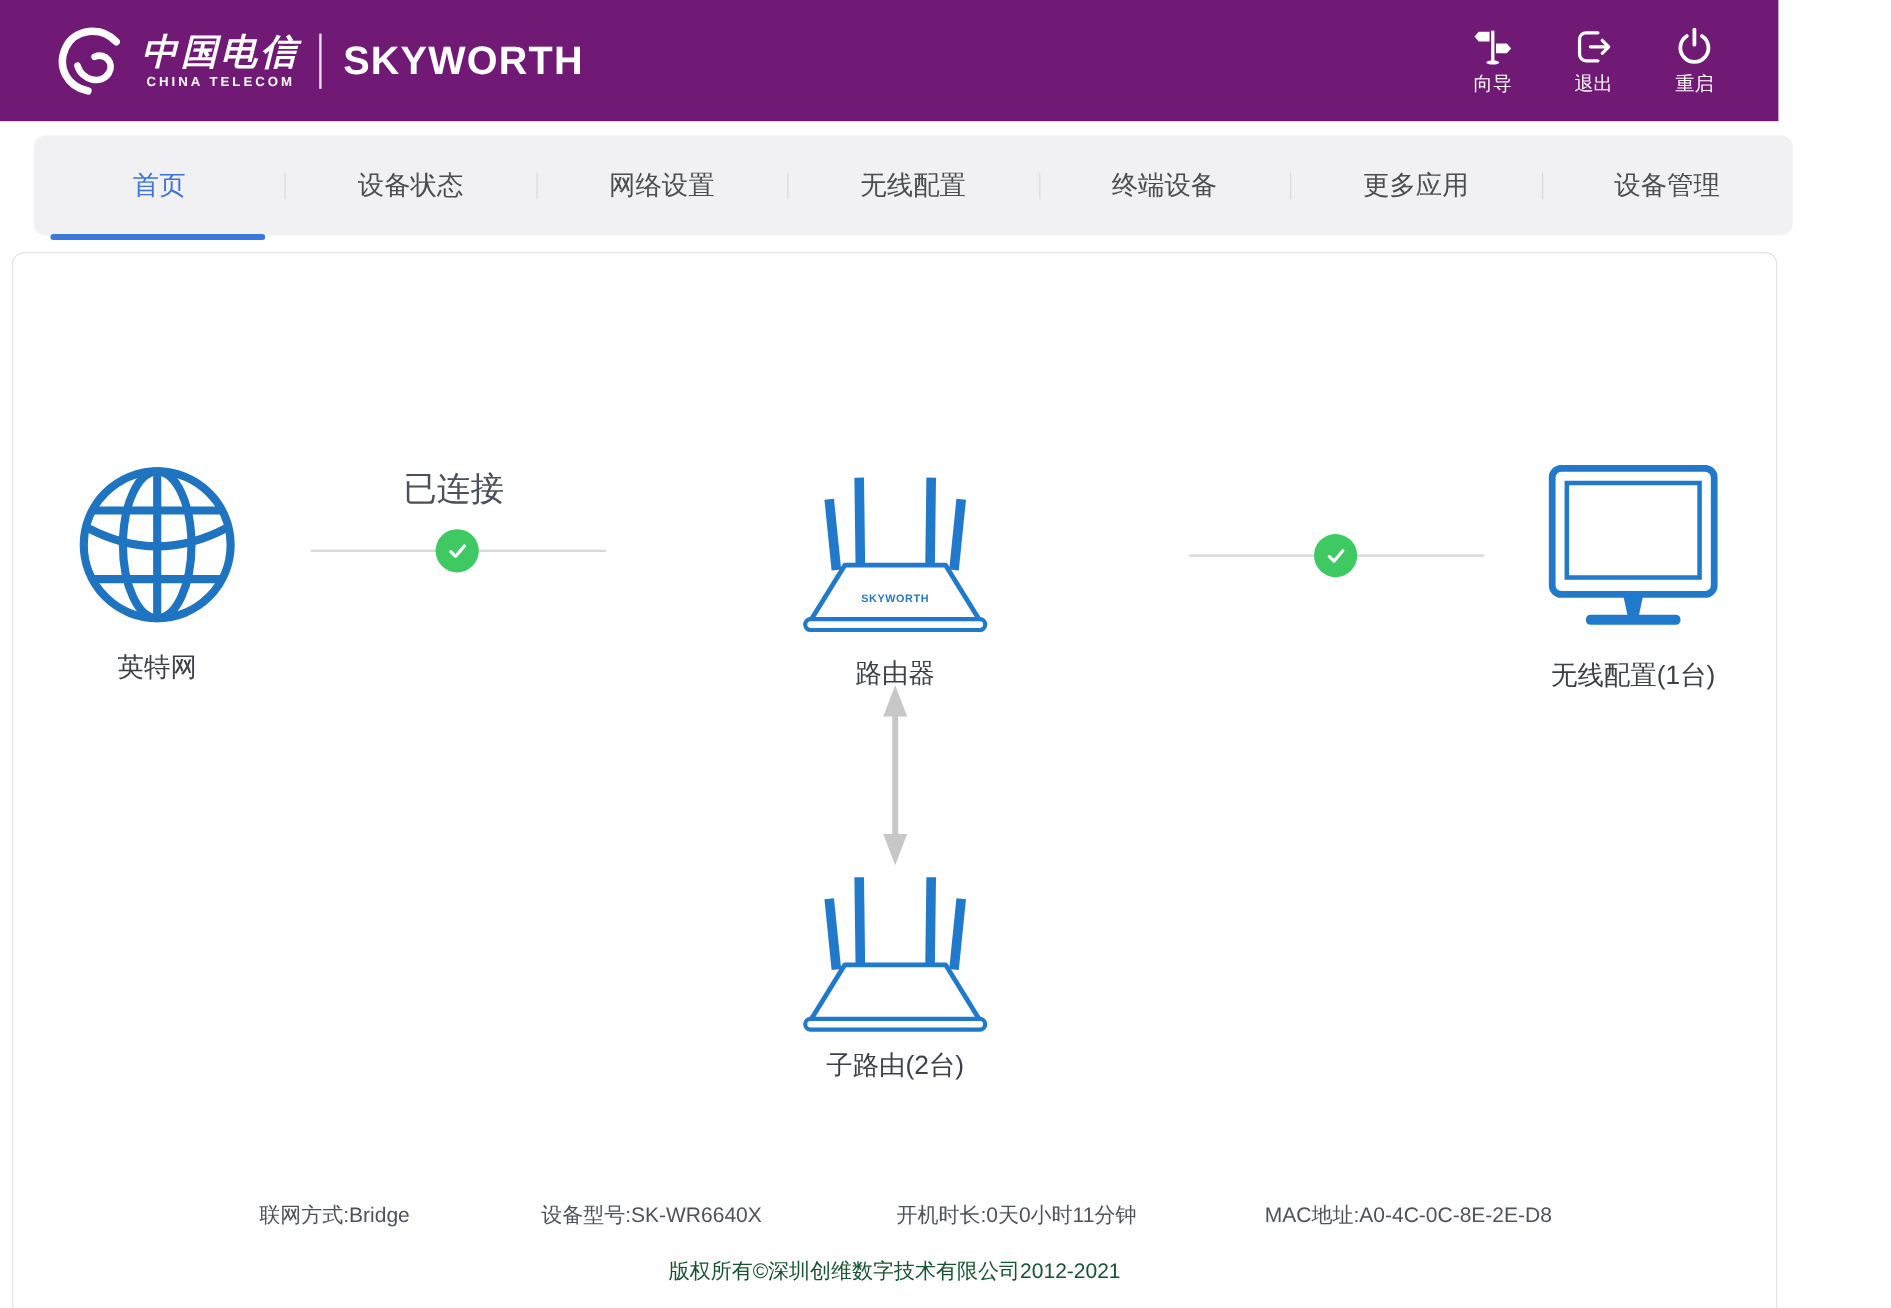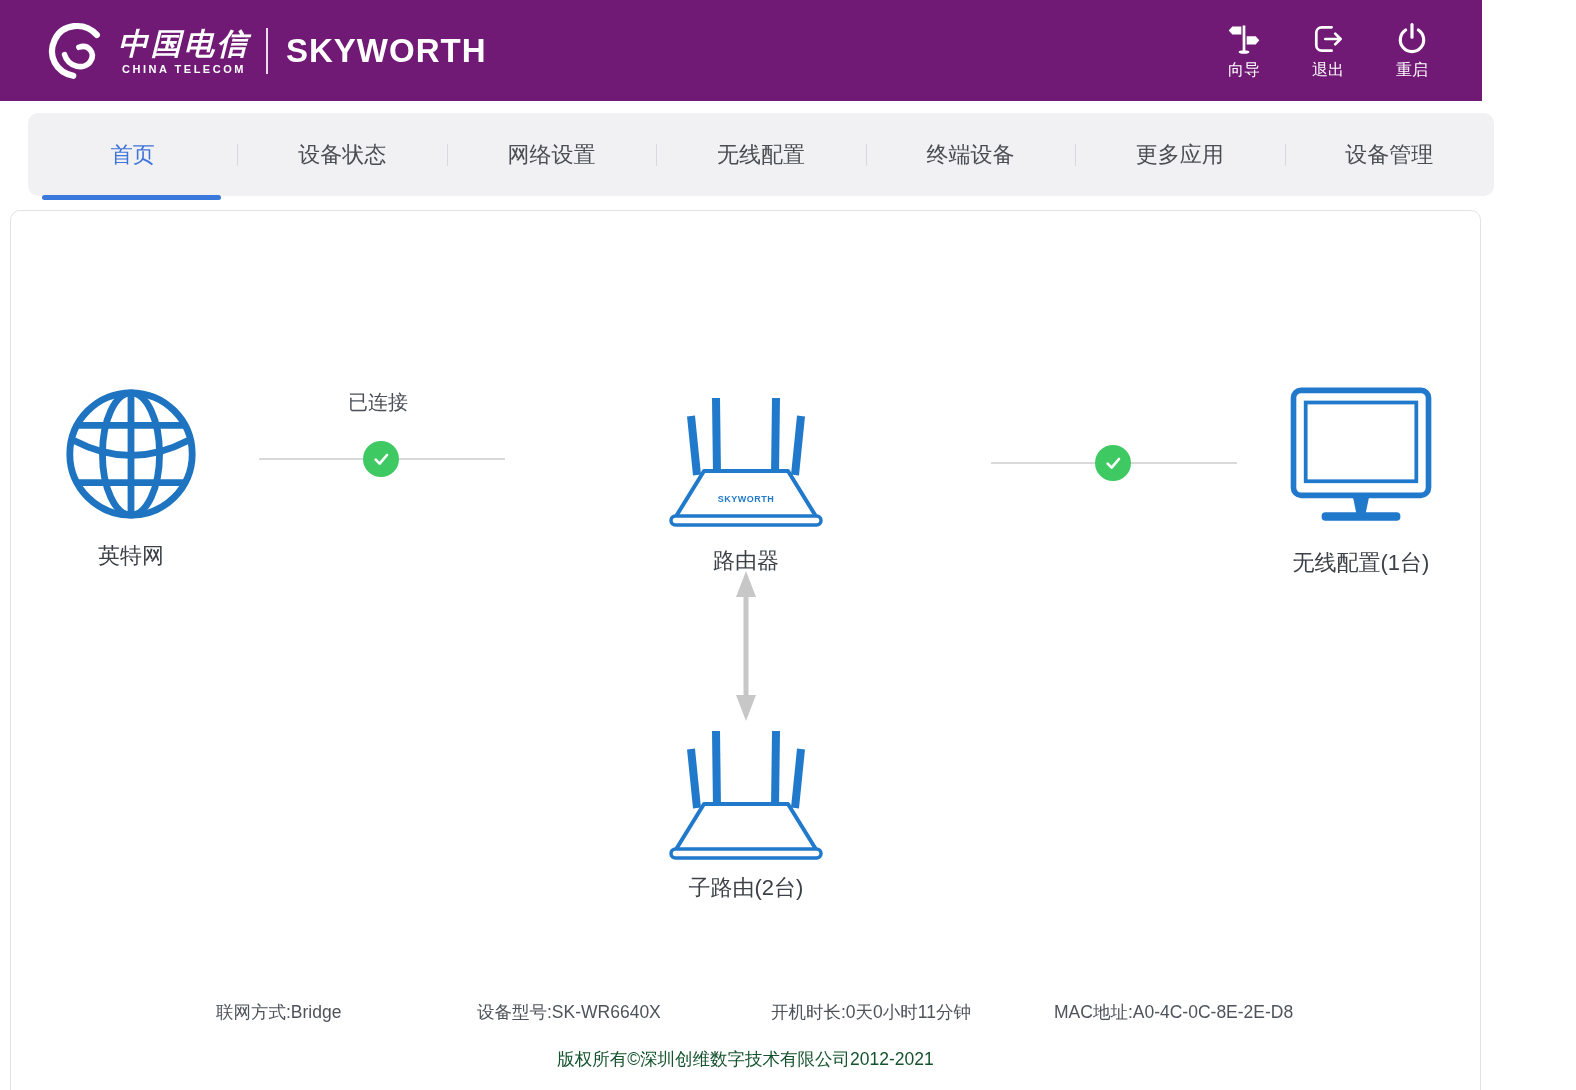--- a/index.html
+++ b/index.html
@@ -36,21 +36,21 @@
     bottom: -4px; height: 5px; border-radius: 3px; background: #3b78dc; }
 
   
   .panel { position: absolute; left: 10px; top: 210px; width: 1471px; height: 895px;
     background: #fff; border: 1px solid #e3e3e3; border-radius: 10px; }
   .abs { position: absolute; }
 
   .node-label { position: absolute; width: 200px; text-align: center;
     font-size: 22px; color: #3c4148; }
   .conn-label { position: absolute; width: 200px; text-align: center;
-    font-size: 20px; color: #4a4f58; }
+    font-size: 28px; color: #4a4f58; }
   .conn-line { position: absolute; height: 2px; background: #d9d9d9; }
   .check-badge { position: absolute; width: 36px; height: 36px; border-radius: 50%;
     background: #3fc962; display: flex; align-items: center; justify-content: center; }
   .check-badge svg { width: 24px; height: 24px; }
 
   .watermark { position: absolute; left: 50px; top: 660px; color: #9e9e9e; }
   .wm1 { font-size: 33px; line-height: 44px; }
   .wm2 { font-size: 31px; line-height: 40px; }
 
   .info-item { position: absolute; top: 789px; font-size: 17.5px; color: #4e535b; white-space: nowrap; }
@@ -175,18 +175,18 @@
       <line x1="110" y1="15" x2="109" y2="92"></line>
       <line x1="135" y1="33" x2="129" y2="92"></line>
     </g>
     <polygon points="38,88 122,88 151,135 9,135" fill="#fff" stroke="#2079ca" stroke-width="4" stroke-linejoin="round"></polygon>
     <rect x="5" y="133" width="150" height="9" rx="4.5" fill="#fff" stroke="#2079ca" stroke-width="3.5"></rect>
   </svg>
   <div class="node-label" style="left:635px; top:662px;">子路由(2台)</div>
 
 
   <span class="info-item" style="left:205px;">联网方式:Bridge</span>
-  <span class="info-item" style="left:466px;">设备型号:SK-WR6640X</span>
-  <span class="info-item" style="left:736px;margin-left:24px;">开机时长:0天0小时11分钟</span>
+  <span class="info-item" style="left:440px;">设备型号:SK-WR6640X</span>
+  <span class="info-item" style="left:736px;">开机时长:0天0小时11分钟</span>
   <span class="info-item" style="left:1043px;">MAC地址:A0-4C-0C-8E-2E-D8</span>
 
   <div class="copyright">版权所有©深圳创维数字技术有限公司2012-2021</div>
 </div>
 
 </body></html>

